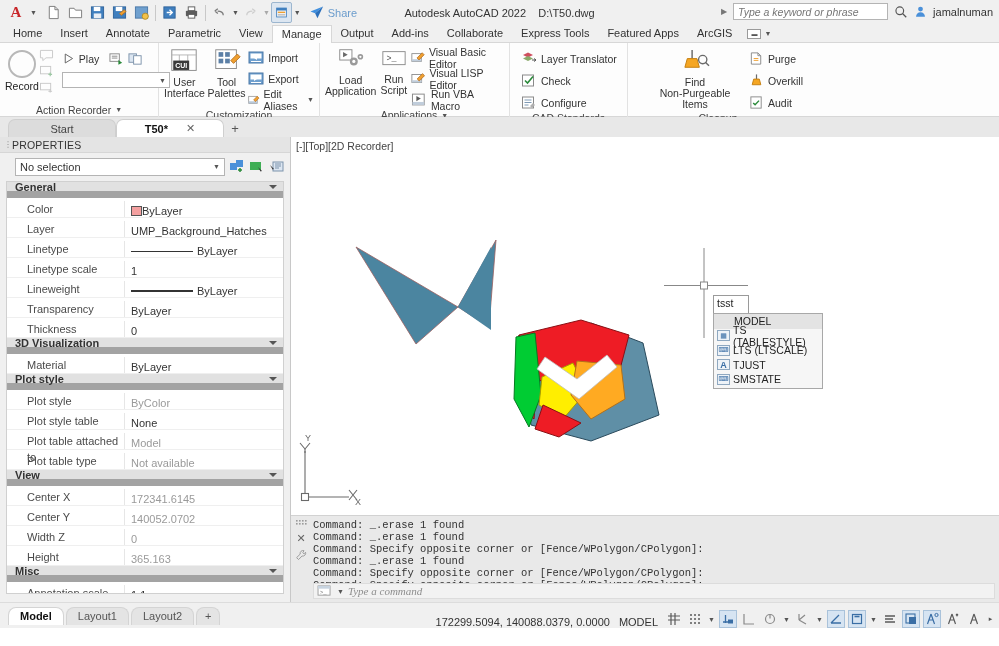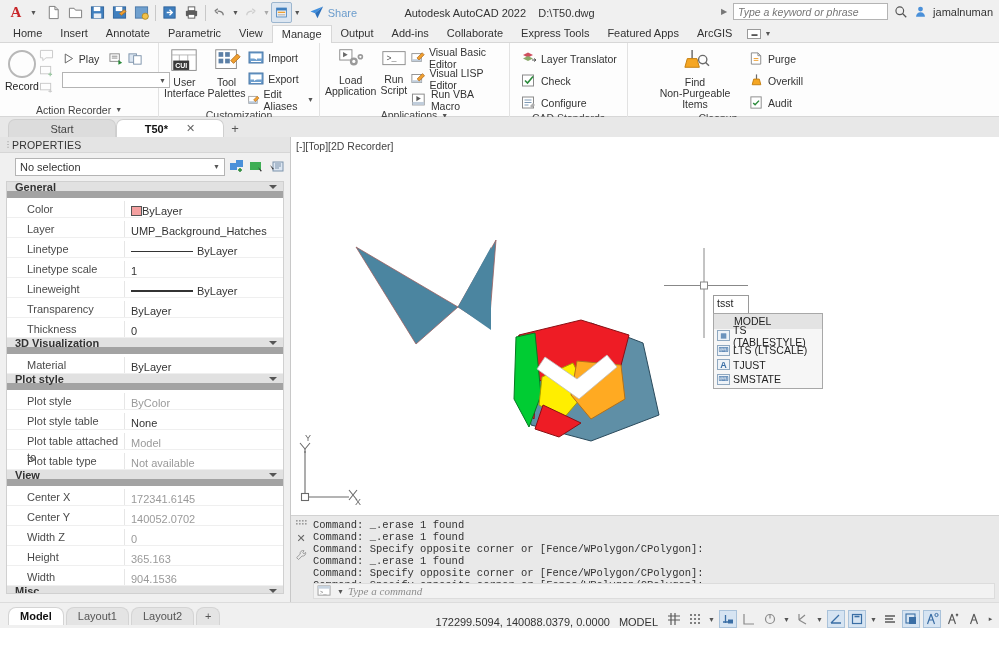--- a/index.html
+++ b/index.html
@@ -706,24 +706,20 @@
         <div class="pval gray">140052.0702</div>
       </div>
       <div class="prow">
         <div class="pname">Width Z</div>
         <div class="pval gray">0</div>
       </div>
       <div class="prow">
         <div class="pname">Height</div>
         <div class="pval gray">365.163</div>
       </div>
-      <div class="prow">
-        <div class="pname">Width</div>
-        <div class="pval gray">904.1536</div>
-      </div>
 
       <div class="grp-head">
         <span>Misc</span>
         <span class="tri-down"></span>
       </div>
       <div class="prow">
         <div class="pname">Annotation scale</div>
         <div class="pval">1:1</div>
       </div>
       <div class="prow">

